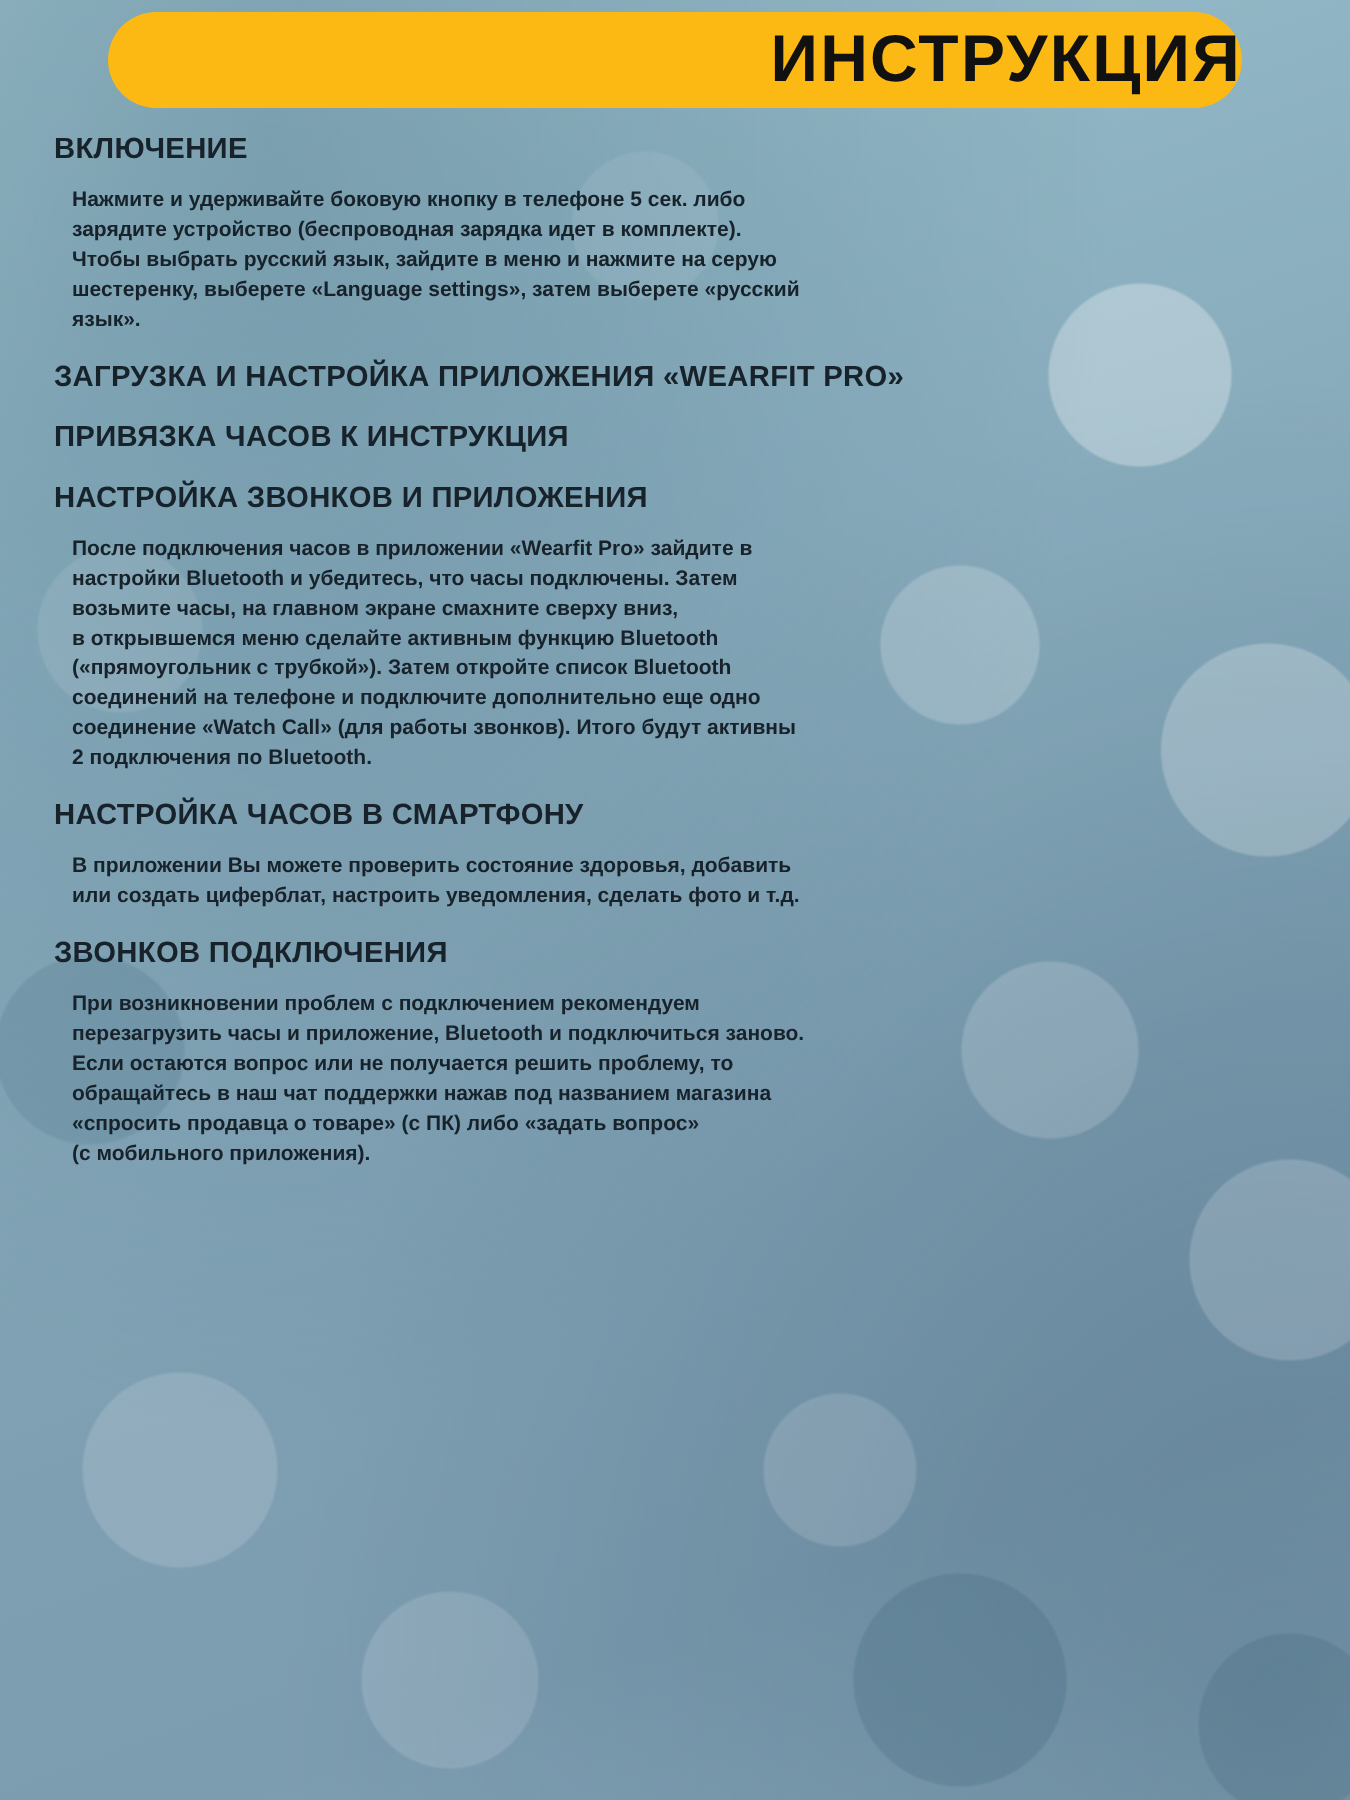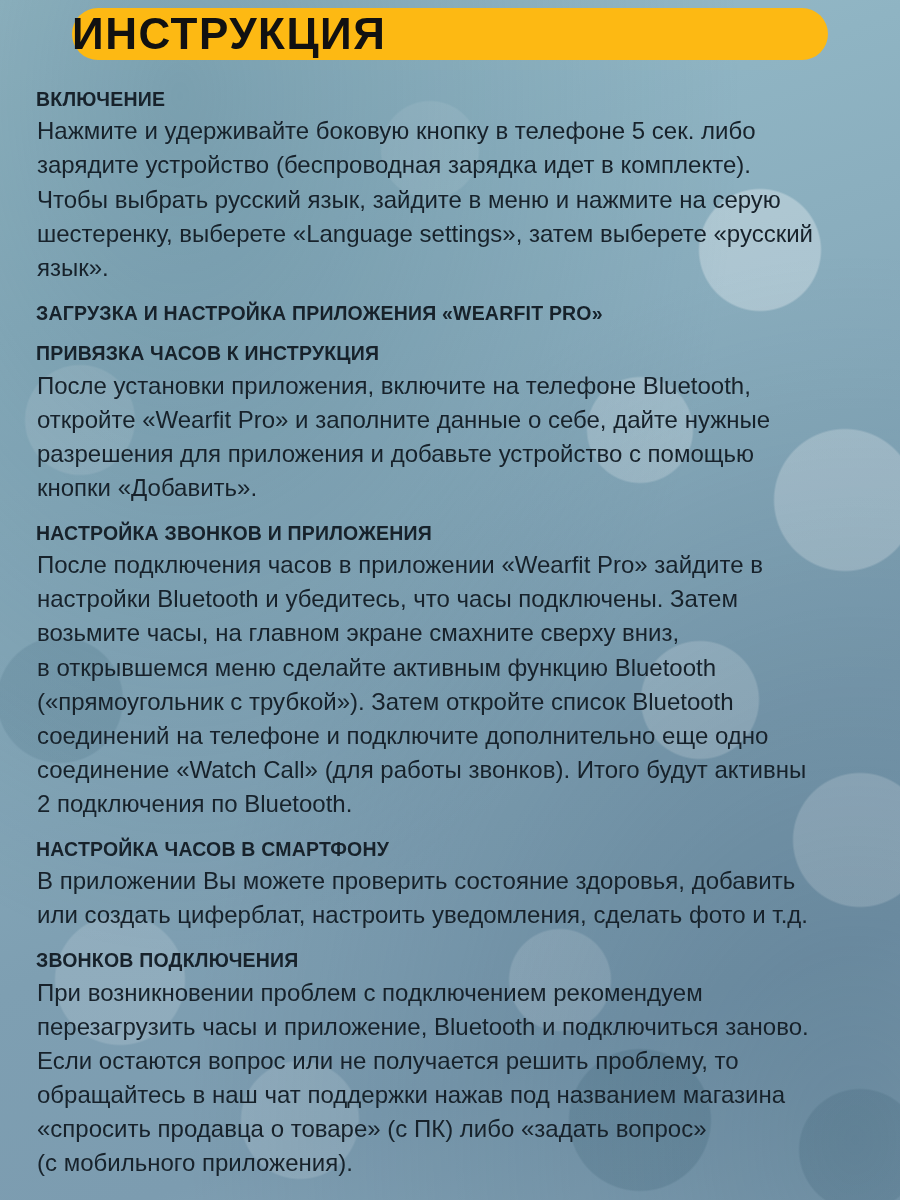--- a/index.html
+++ b/index.html
@@ -43,26 +43,26 @@
       radial-gradient(ellipse at 20% 8%, rgba(120,150,165,0.35) 0%, rgba(120,150,165,0) 55%),
       radial-gradient(ellipse at 95% 95%, rgba(110,140,160,0.35) 0%, rgba(110,140,160,0) 55%);
     mix-blend-mode: multiply;
   }
 
   .title-banner {
     position: absolute;
     left: 72px;
     top: 8px;
     width: 756px;
-    height: 52px;
+    height: 64px;
     background: #fdb913;
     border-radius: 36px;
     display: flex;
     align-items: center;
-    justify-content: flex-start;
+    justify-content: flex-end;
     z-index: 3;
   }
   .title-banner .title-text {
     font-size: 44px;
     font-weight: bold;
     letter-spacing: 1.5px;
     color: #111111;
     line-height: 1;
   }
 
@@ -78,25 +78,25 @@
   }
   .section h2 {
     margin: 0 0 3px 0;
     font-size: 19.5px;
     font-weight: bold;
     color: #17222b;
     letter-spacing: 0.2px;
     line-height: 1.2;
   }
   .section p {
-    margin: 1px;
-    font-size: 24px;
+    margin: 12px;
+    font-size: 14px;
     color: #17222b;
     line-height: 1.42;
-    font-weight: 400;
+    font-weight: 700;
     white-space: pre-line;
   }
 </style>
 </head>
 <body>
 
 <div class="page">
 
   <div class="title-banner">
     <div class="title-text">ИНСТРУКЦИЯ</div>
@@ -112,24 +112,20 @@
 шестеренку, выберете «Language settings», затем выберете «русский
 язык».</p>
     </div>
 
     <div class="section">
       <h2>ЗАГРУЗКА И НАСТРОЙКА ПРИЛОЖЕНИЯ «WEARFIT PRO»</h2>
     </div>
 
     <div class="section">
       <h2>ПРИВЯЗКА ЧАСОВ К ИНСТРУКЦИЯ</h2>
-      <p>После установки приложения, включите на телефоне Bluetooth,
-откройте «Wearfit Pro» и заполните данные о себе, дайте нужные
-разрешения для приложения и добавьте устройство с помощью
-кнопки «Добавить».</p>
     </div>
 
     <div class="section">
       <h2>НАСТРОЙКА ЗВОНКОВ И ПРИЛОЖЕНИЯ</h2>
       <p>После подключения часов в приложении «Wearfit Pro» зайдите в
 настройки Bluetooth и убедитесь, что часы подключены. Затем
 возьмите часы, на главном экране смахните сверху вниз,
 в открывшемся меню сделайте активным функцию Bluetooth
 («прямоугольник с трубкой»). Затем откройте список Bluetooth
 соединений на телефоне и подключите дополнительно еще одно

